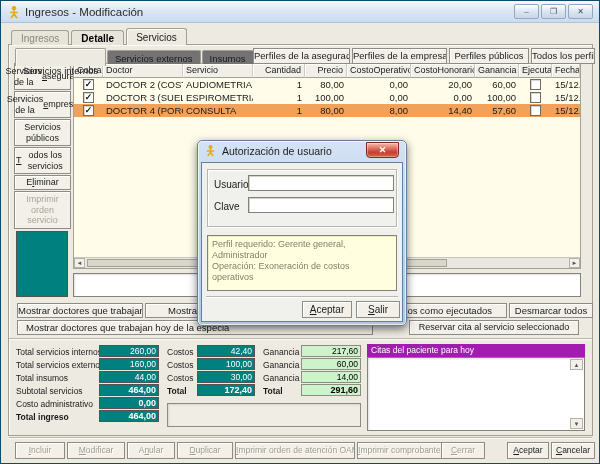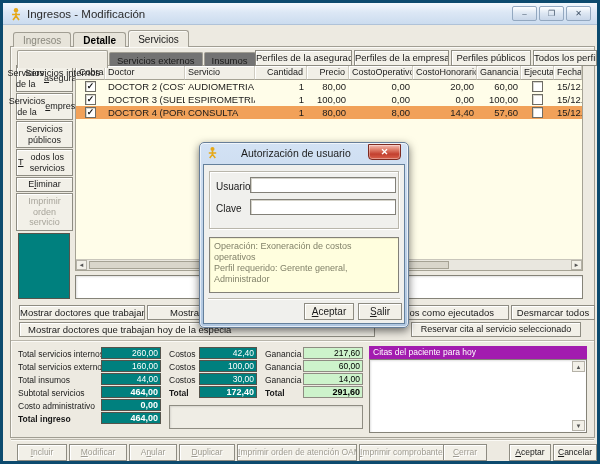--- a/index.html
+++ b/index.html
@@ -1,18 +1,18 @@
 <!DOCTYPE html>
 <html><head>
 <meta charset="utf-8">
 <style>
   * { box-sizing: border-box; margin:0; padding:0; }
   html,body { width:600px; height:464px; font-family:"Liberation Sans",sans-serif; }
   .window { position:relative; width:600px; height:464px; background:#EDEAE1;
-            border:3px solid #0c4a6e; overflow:hidden; font-size:10px; color:#1A1A1A; }
+            border:1px solid #0c4a6e; overflow:hidden; font-size:10px; color:#1A1A1A; }
   
   .titlebar { position:absolute; left:0; top:0; width:100%; height:22px;
               background:linear-gradient(#F3F8FD,#DCE7F5 45%,#CBDCEF);
               border-bottom:1px solid #AFC2D8; display:flex; align-items:center; }
   .title-text { font-size:11.5px; color:#2B2B2B; margin-left:4px; }
   .app-icon { width:14px; height:14px; margin-left:6px; }
   .winctl { position:absolute; top:3px; right:6px; display:flex; gap:2px; }
   .winbtn { width:25px; height:15px; border:1px solid #93A8C0; border-radius:2px;
             background:linear-gradient(#FDFEFF,#DCE6F2 50%,#C8D6E8); font-size:8px;
             color:#3F5166; text-align:center; line-height:13px; cursor:default; }
@@ -90,21 +90,21 @@
             border:1px solid #B5B2A8; font-size:6px; line-height:10px; text-align:center; color:#555; }
   
   .bbtn { position:absolute; top:441px; height:17px; border:1px solid #8E8C82; background:#F2F0E8;
           box-shadow:inset 1px 1px 0 #FFF; font-size:8.5px; line-height:15px; text-align:center;
           white-space:nowrap; overflow:hidden; z-index:2; }
   .bbtn.disabled { color:#9E9B91; text-shadow:1px 1px 0 #FFF; }
   
   .modal { position:absolute; left:196px; top:139px; width:210px; height:186px; z-index:10;
            background:linear-gradient(#D3E2F4,#AFC6E0); border:1px solid #677E98; border-radius:5px;
            box-shadow:0 3px 9px rgba(0,0,0,0.55), inset 0 0 0 1px rgba(255,255,255,0.65); }
-  .modal-title { position:absolute; left:6px; top:3px; display:flex; align-items:center; gap:22px; }
+  .modal-title { position:absolute; left:6px; top:3px; display:flex; align-items:center; gap:5px; }
   .modal-title span { font-size:10.5px; color:#1C1C1C; }
   .modal-close { position:absolute; top:1px; right:7px; width:33px; height:16px;
                  border:1px solid #7E2A20; border-radius:0 0 4px 4px; color:#FFF;
                  background:linear-gradient(#F5BDB3,#DE7B67 35%,#C3402F 65%,#D9604B);
                  font-size:9px; font-weight:bold; text-align:center; line-height:14px;
                  box-shadow:inset 0 0 0 1px rgba(255,255,255,0.35); }
   .modal-client { position:absolute; left:3px; right:3px; top:21px; bottom:3px; background:#F0F0ED;
                   border:1px solid #64809C; }
   .mgroup { position:absolute; left:5px; right:5px; top:6px; height:58px;
             border:1px solid #B9B6AB; box-shadow:1px 1px 0 #FFF, inset 1px 1px 0 #FFF; }
@@ -312,22 +312,22 @@
       <span>Autorización de usuario</span>
     </div>
     <div class="modal-close">✕</div>
     <div class="modal-client">
       <div class="mgroup"></div>
       <div class="mlabel" style="left:12px; top:16px">Usuario</div>
       <input class="minput" style="left: 46px; top: 12px; width: 146px;" value="">
       <div class="mlabel" style="left:12px; top:38px">Clave</div>
       <input class="minput" style="left: 46px; top: 34px; width: 146px;" value="">
       <div class="mininfo">
+        <div>Perfil requerido: Gerente general, Administrador</div>
         <div>Operación: Exoneración de costos operativos</div>
-        <div>Perfil requerido: Gerente general, Administrador</div>
       </div>
       <div class="msep"></div>
       <div class="mbtn" style="left:100px; width:50px"><u>A</u>ceptar</div>
       <div class="mbtn" style="left:154px; width:44px"><u>S</u>alir</div>
     </div>
   </div>
 
 </div>
 
 </body></html>

